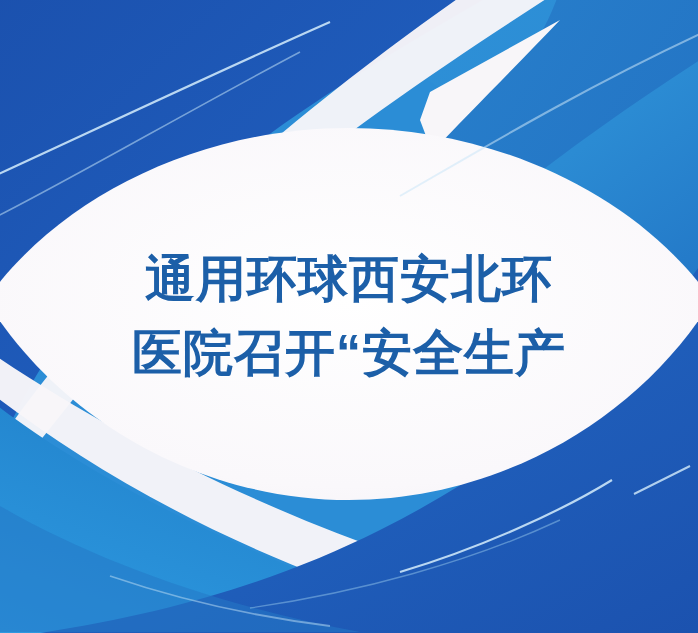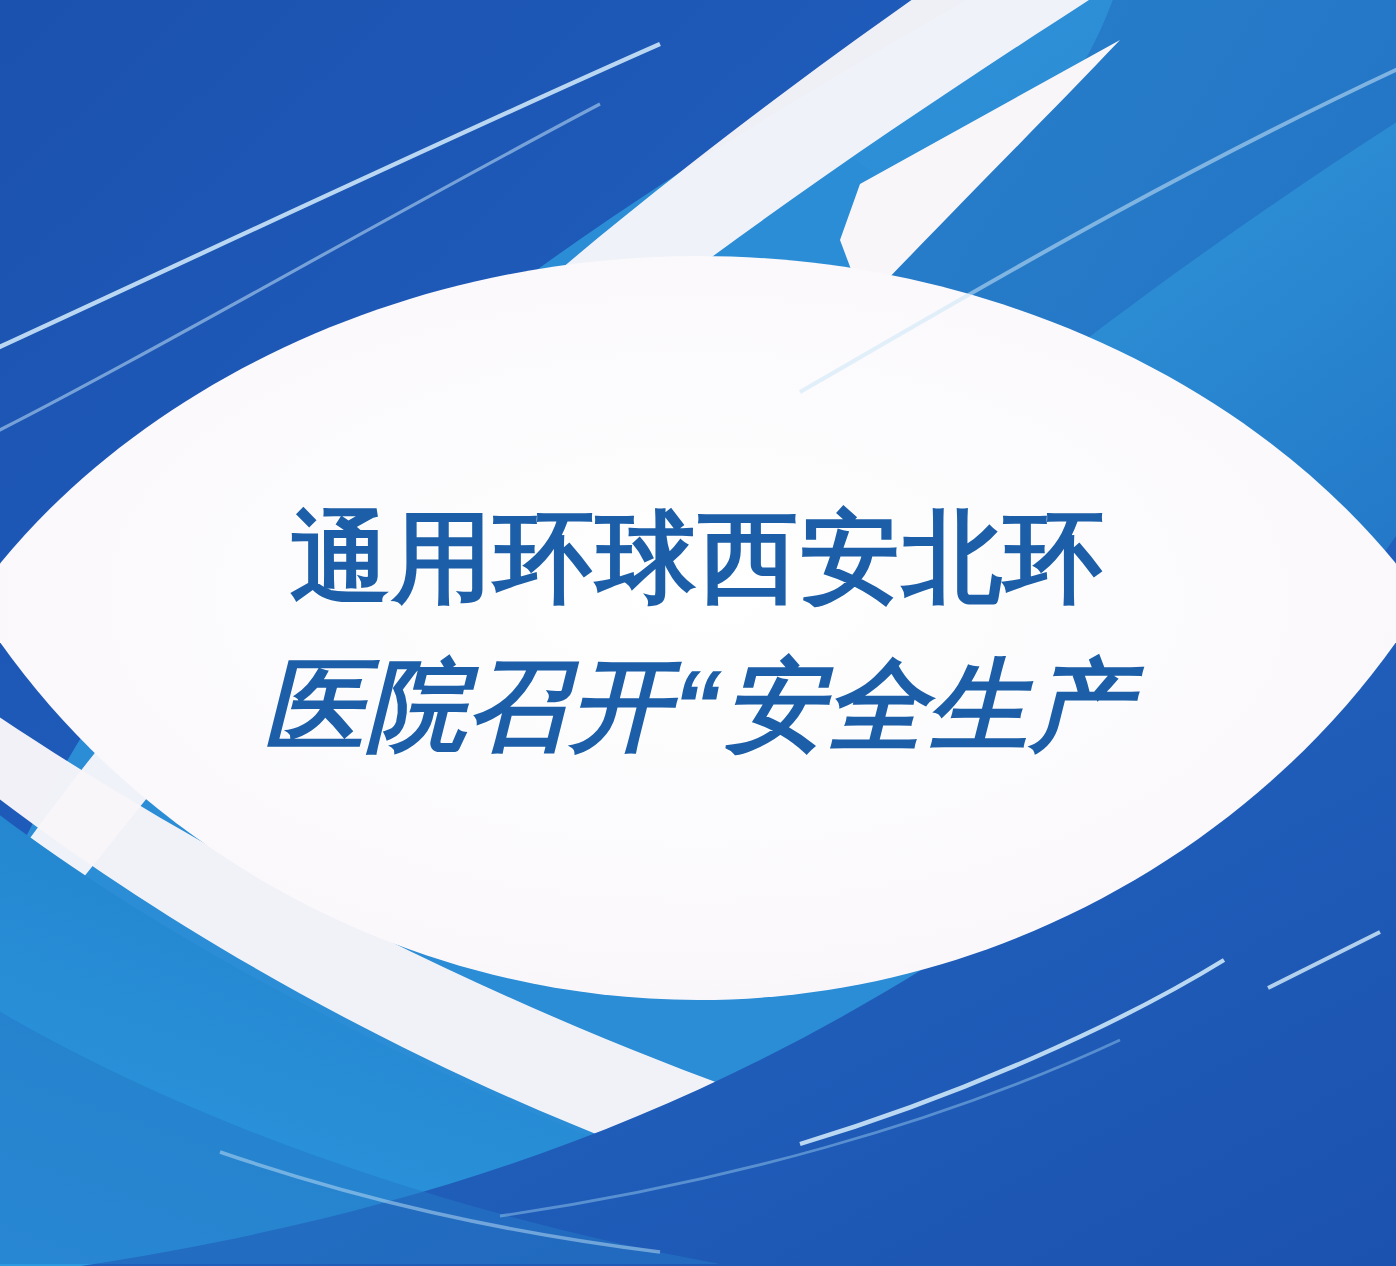--- a/index.html
+++ b/index.html
@@ -42,21 +42,21 @@
     font-weight: 700;
     font-size: 50px;
     line-height: 72px;
     letter-spacing: 1px;
     color: #1C5FA8;
     white-space: nowrap;
     text-align: center;
     text-shadow: 0 1px 0 rgba(255,255,255,0.55);
   }
   .title-line.l1 { margin-bottom: 2px; }
-  .title-line.l2 { margin-bottom: 2px; font-style: italic; }
+  .title-line.l2 { margin-bottom: 2px; }
 </style>
 </head>
 <body>
 
 <div class="poster">
 
   <svg class="bg" viewBox="0 0 698 633" preserveAspectRatio="none" xmlns="http://www.w3.org/2000/svg">
 
     <defs>
       <linearGradient id="gDeepTL" x1="0" y1="0" x2="1" y2="1">

